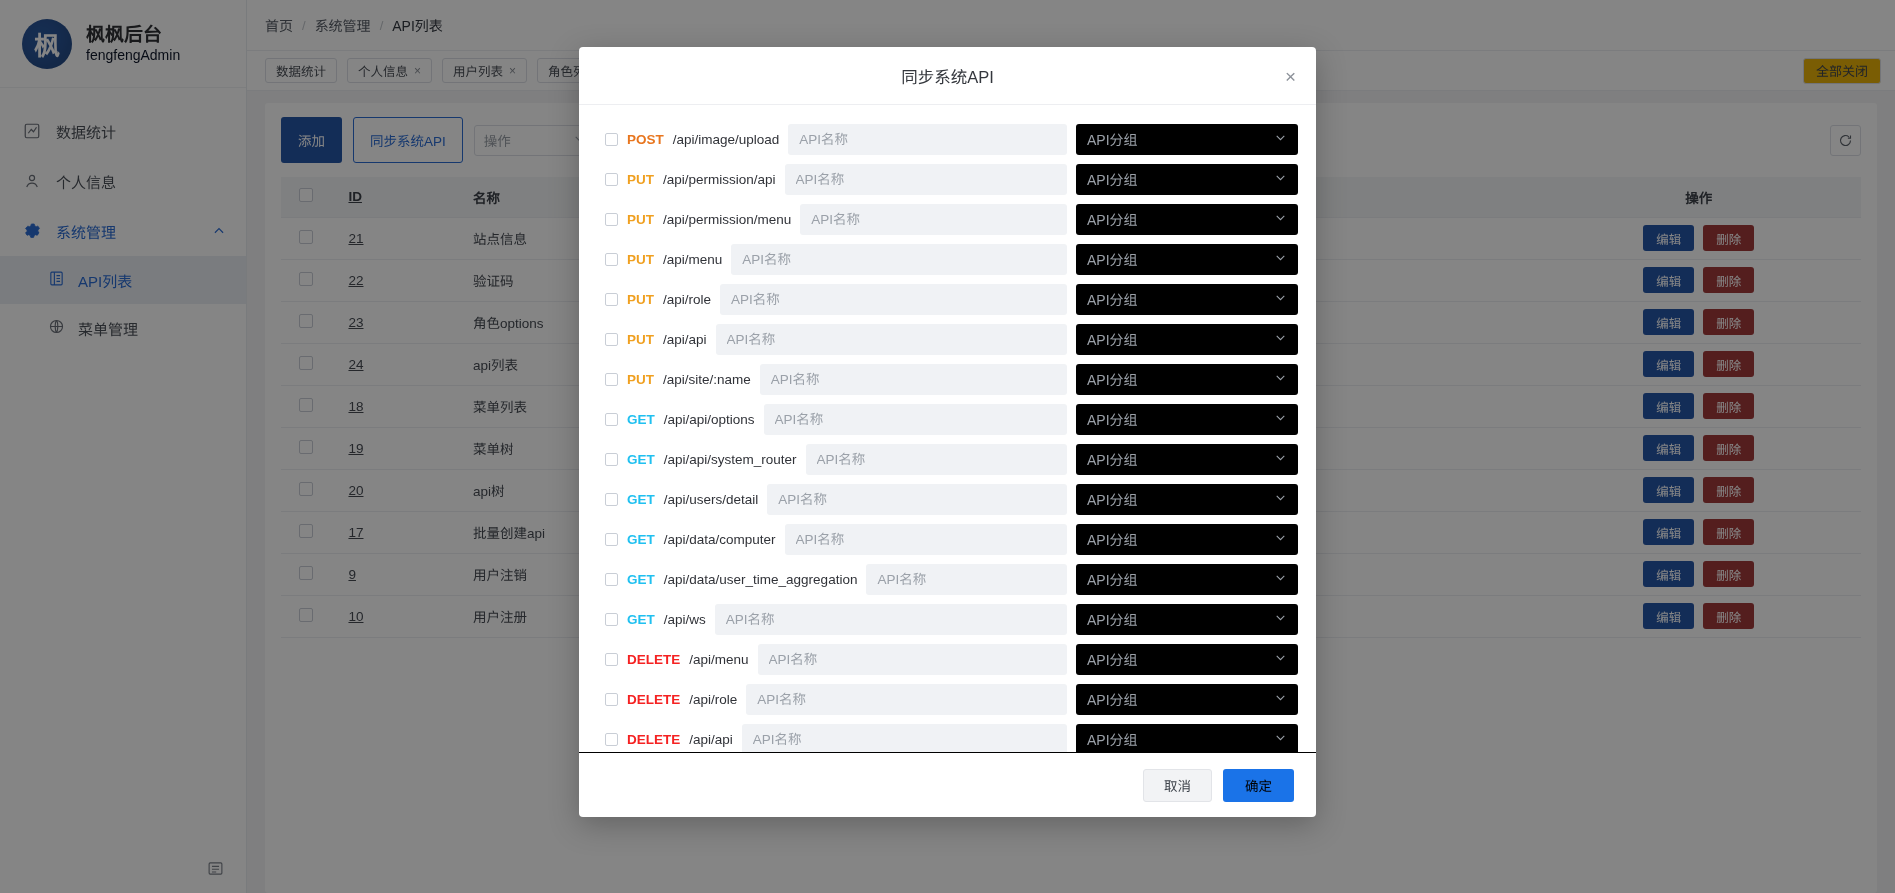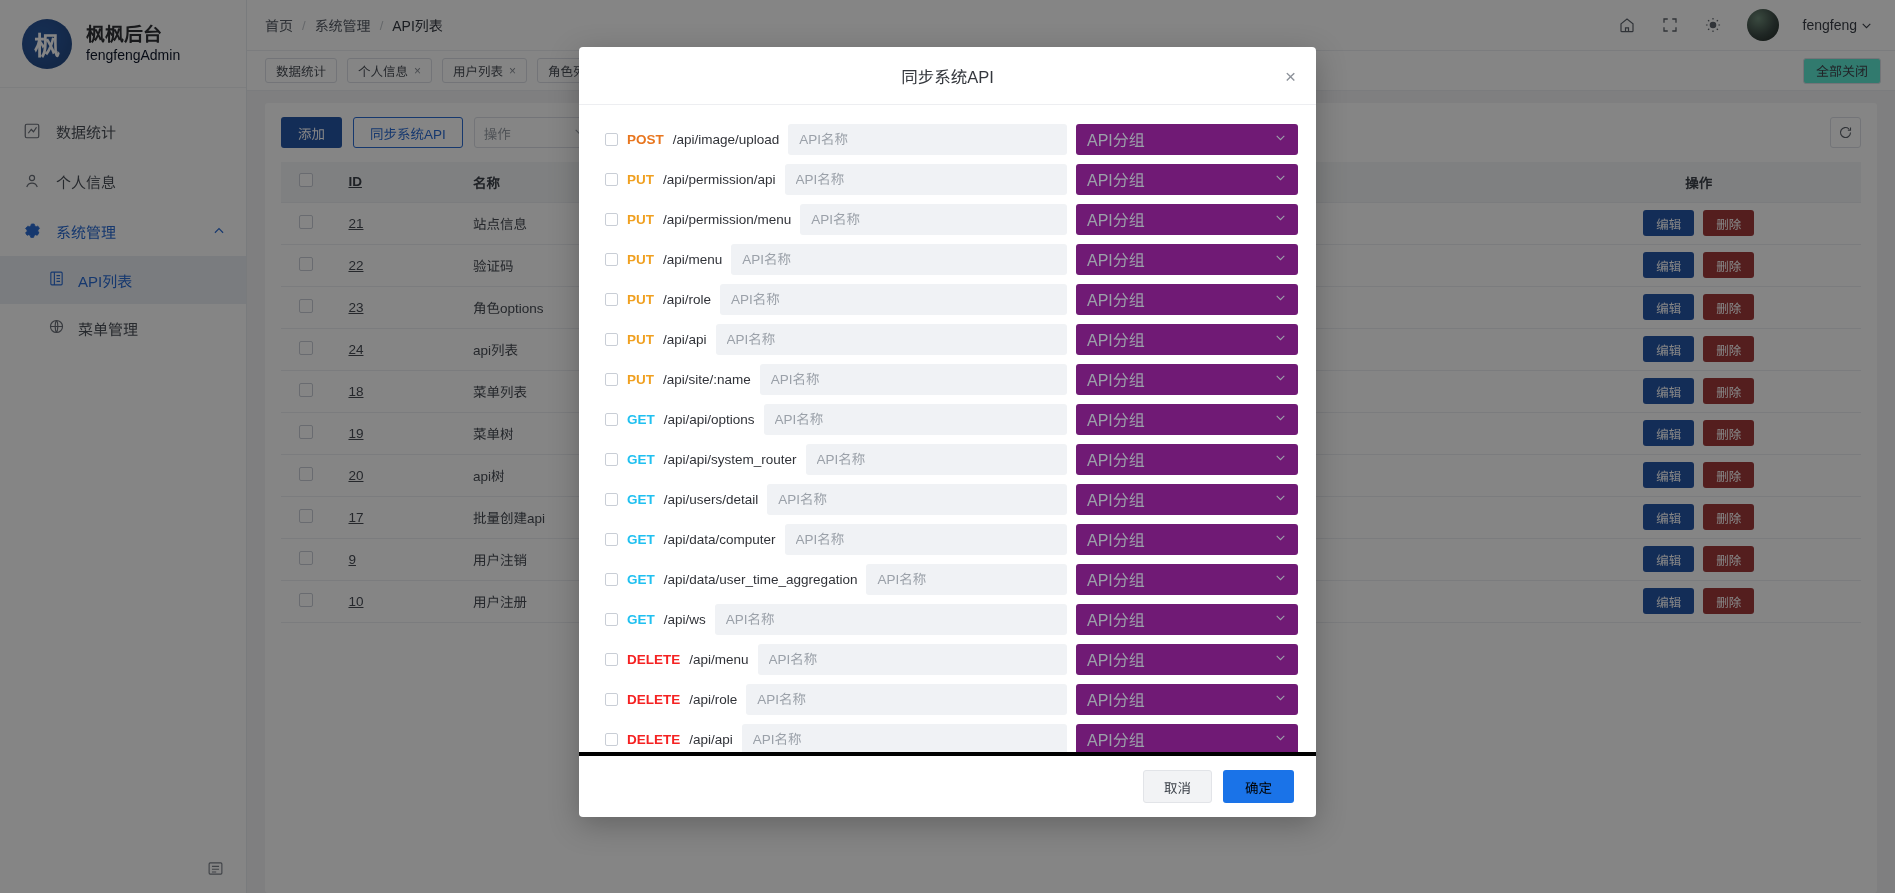--- a/index.html
+++ b/index.html
@@ -83,31 +83,31 @@
   }
   .tab {
     height: 25px; display: flex; align-items: center; gap: 6px;
     border: 1px solid #dcdfe6; border-radius: 3px; padding: 0 10px;
     font-size: 12.5px; color: #4a4f57; margin-right: 10px; cursor: pointer; background:#fff;
   }
   .tab .x { font-size: 12px; color: #8b9098; }
   .closeall {
     margin-left: auto; height: 26px; border: 1px solid #dcdfe6; border-radius: 3px;
     padding: 0 12px; display: flex; align-items: center; font-size: 13px;
-    color: #41464e; background: #5eead4; cursor: pointer;
+    color: #41464e; background: #eab308; cursor: pointer;
   }
 
   
   .content {
     position: absolute; left: 247px; top: 91px; right: 0; bottom: 0;
     background: #f3f4f6; padding: 12px 18px 0 18px;
   }
   .panel { background: #fff; border-radius: 3px; padding: 14px 16px; height: 100%; }
   .toolbar { display: flex; align-items: center; gap: 11px; }
-  .btn { height: 31px; border-radius: 3px; font-size: 13.5px; cursor: pointer; border: 1px solid transparent;
+  .btn { height: 46px; border-radius: 3px; font-size: 13.5px; cursor: pointer; border: 1px solid transparent;
          padding: 10px 16px; display: flex; align-items: center; justify-content: center; }
   .btn-primary { background: #2657a8; color: #fff; }
   .btn-outline { background: #fff; color: #2b6cd4; border: 1px solid #2b6cd4; }
   .select-box {
     height: 31px; width: 122px; border: 1px solid #dcdfe6; border-radius: 3px;
     display: flex; align-items: center; padding: 0 9px; font-size: 13.5px; color: #9aa0a8;
     cursor: pointer; background: #fff;
   }
   .select-box .cv { margin-left: auto; }
   .refresh-btn {
@@ -164,27 +164,27 @@
   }
   .api-method { font-size: 13.5px; font-weight: 600; flex: none; text-align: right; }
   .api-path { font-size: 13.5px; color: #303238; flex: none; white-space: nowrap; }
   .api-name-input {
     flex: 1; height: 31px; background: #f0f2f5; border: none; border-radius: 3px;
     padding: 0 11px; font-size: 13.5px; color: #303238;
     font-family: "Liberation Sans", sans-serif;
   }
   .api-name-input::placeholder { color: #9ba1a9; }
   .api-group {
-    width: 222px; flex: none; height: 31px; background: #701a75; border-radius: 3px;
-    display: flex; align-items: center; padding: 0 11px; font-size: 16px; color: #9ba1a9;
+    width: 222px; flex: none; height: 31px; background: #000000; border-radius: 3px;
+    display: flex; align-items: center; padding: 0 11px; font-size: 14px; color: #9ba1a9;
     cursor: pointer;
   }
   .api-group .cv { margin-left: auto; }
   .modal-foot {
-    height: 65px; border-top: 4px solid #000000; display: flex; align-items: center;
+    height: 65px; border-top: 1px solid #000000; display: flex; align-items: center;
     justify-content: flex-end; gap: 11px; padding-right: 22px;
   }
   .btn-cancel { background: #f2f3f5; color: #3e434b; border: 1px solid #e2e4e8;
                 height: 33px; padding: 0 20px; border-radius: 3px; font-size: 13.5px; cursor:pointer;
                 display:flex; align-items:center; }
   .btn-confirm { background: #1a73e8; color: #000000; border: none;
                  height: 33px; padding: 0 22px; border-radius: 3px; font-size: 13.5px; cursor:pointer;
                  display:flex; align-items:center; }
 </style>
 </head>
@@ -269,46 +269,20 @@
     </div>
   </div>
 
   <div class="header">
     <div class="breadcrumb">
       <span class="bc-item">首页</span>
       <span class="bc-sep">/</span>
       <span class="bc-item">系统管理</span>
       <span class="bc-sep">/</span>
       <span class="bc-item last">API列表</span>
-    </div>
-    <div class="header-right">
-      <span class="hicon">
-        <svg width="18" height="18" viewBox="0 0 24 24" fill="none" stroke="#5d636b" stroke-width="1.6">
-          <path d="M4 10.5L12 4l8 6.5V20a.8.8 0 01-.8.8H4.8A.8.8 0 014 20z"></path>
-            <path d="M10 20.8v-5h4v5"></path>
-        </svg>
-      </span>
-      <span class="hicon">
-        <svg width="18" height="18" viewBox="0 0 24 24" fill="none" stroke="#5d636b" stroke-width="1.7">
-          <path d="M4 9V4h5M20 9V4h-5M4 15v5h5M20 15v5h-5"></path>
-        </svg>
-      </span>
-      <span class="hicon">
-        <svg width="18" height="18" viewBox="0 0 24 24" fill="none" stroke="#5d636b" stroke-width="1.6">
-          <circle cx="12" cy="12" r="3.6" fill="#5d636b"></circle>
-          <path d="M12 2.6v2.2M12 19.2v2.2M2.6 12h2.2M19.2 12h2.2M5.4 5.4l1.6 1.6M17 17l1.6 1.6M18.6 5.4L17 7M7 17l-1.6 1.6"></path>
-        </svg>
-      </span>
-      <span class="avatar"></span>
-      <span class="username">
-        <span>fengfeng</span>
-        <svg width="13" height="13" viewBox="0 0 24 24" fill="none" stroke="#3a3f47" stroke-width="2">
-            <path d="M5 9l7 7 7-7"></path>
-          </svg>
-      </span>
     </div>
   </div>
 
   <div class="tabbar">
     <div class="tab">
       <span>数据统计</span>
     </div>
     <div class="tab">
       <span>个人信息</span>
       <span class="x">×</span>

